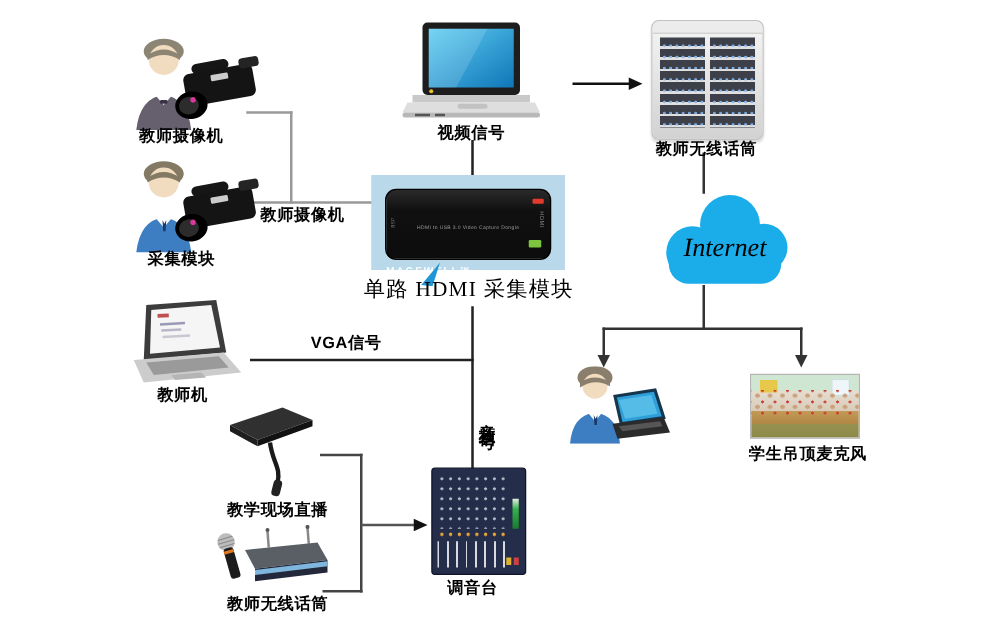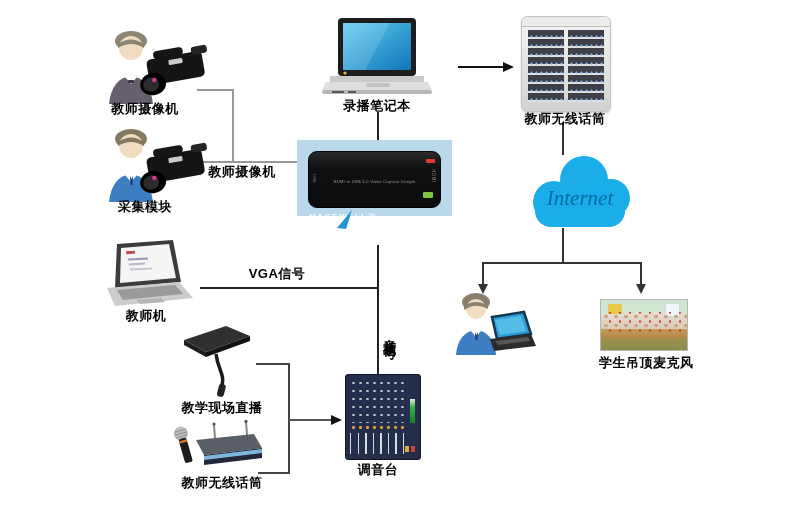--- a/index.html
+++ b/index.html
@@ -36,21 +36,21 @@
   .server{position:absolute;background:linear-gradient(180deg,#f5f5f5,#d2d2d2);
           border:1px solid #c2c2c2;border-radius:6px;
           box-shadow:0 2px 2px rgba(0,0,0,0.15);}
   .server-top{position:absolute;left:0;right:0;top:0;height:9px;background:#ececec;
               border-bottom:1px solid #bdbdbd;border-radius:6px 6px 0 0;}
   .server-col{position:absolute;top:13px;width:36px;height:72px;
      background-image:radial-gradient(circle,#7fb2e8 0.9px,rgba(0,0,0,0) 1.2px),
        repeating-linear-gradient(180deg,#3e4049 0 7px,#e0e0e0 7px 9px);
      background-size:5px 9px,auto;background-position:1px 2px,0 0;}
   
-  .cloud-text{position:absolute;left:0;right:0;top:34px;text-align:center;color:#0369a1;
+  .cloud-text{position:absolute;left:0;right:0;top:34px;text-align:center;color:#000000;
               font-family:"Liberation Serif","DejaVu Serif",serif;font-style:italic;
               font-size:21px;}
   
   .mixer{position:absolute;background:#242d49;border:1px solid #10152a;border-radius:3px;}
   .mixer-knobs{position:absolute;left:4px;right:16px;top:4px;height:44px;
      background-image:radial-gradient(circle,#b9c2cc 1px,rgba(0,0,0,0) 1.4px);
      background-size:7px 8px;}
   .mixer-orange{position:absolute;left:4px;right:16px;top:50px;height:5px;
      background-image:radial-gradient(circle,#e8a23a 1.3px,rgba(0,0,0,0) 1.6px);
      background-size:7px 5px;}
@@ -162,21 +162,21 @@
       <polygon points="25,7 72,7 47,54 25,54" fill="#ffffff" opacity="0.14"></polygon>
       <circle cx="27" cy="57" r="1.6" fill="#e8c030"></circle>
       <rect x="12" y="60" width="94" height="6" fill="#c9c9c9"></rect>
       <polygon points="8,66 110,66 114,74 4,74" fill="#dedede"></polygon>
       <rect x="4" y="74" width="110" height="4" rx="2" fill="#b8b8b8"></rect>
       <rect x="48" y="67" width="24" height="4" rx="2" fill="#c2c2c2"></rect>
       <rect x="14" y="75" width="12" height="2" fill="#555555"></rect>
       <rect x="30" y="75" width="8" height="2" fill="#555555"></rect>
     </svg>
   </figure>
-  <div class="lbl" style="left:336px;top:99px;width:82px">录播笔记本</div>
+  <div class="lbl" style="left:336px;top:99px;width:82px">视频信号</div>
 
   <div class="server" style="left:521px;top:16px;width:88px;height:94px">
     <div class="server-top"></div>
     <div class="server-col" style="left:6px"></div>
     <div class="server-col" style="right:6px"></div>
   </div>
   <div class="lbl" style="left:524px;top:112px;width:82px">教师无线话筒</div>
 
   <div class="module-photo" style="left:297px;top:140px;width:155px;height:76px">
     <div class="module-device">
@@ -184,20 +184,21 @@
       <div class="module-sub">HDMI to USB 3.0 Video Capture Dongle</div>
       <div class="led red"></div>
       <div class="led green"></div>
       <div class="module-port">HDMI</div>
       <div class="module-usb">USB</div>
     </div>
   </div>
   <svg class="node" style="left:336px;top:209px" width="20" height="20" viewBox="0 0 20 20">
     <polygon points="1,19 16,1 10,20" fill="#2196d6"></polygon>
   </svg>
+  <div class="lbl serif" style="left:285px;top:223px;width:180px">单路 HDMI 采集模块</div>
 
   <div class="node" style="left:526px;top:152px;width:108px;height:80px">
     <svg width="108" height="80" viewBox="0 0 108 80">
       <circle cx="28" cy="50" r="21" fill="#1badea"></circle>
       <circle cx="58" cy="28" r="24" fill="#1badea"></circle>
       <circle cx="85" cy="46" r="19" fill="#1badea"></circle>
       <rect x="9" y="42" width="90" height="33" rx="16" fill="#1badea"></rect>
     </svg>
     <div class="cloud-text">Internet</div>
   </div>

